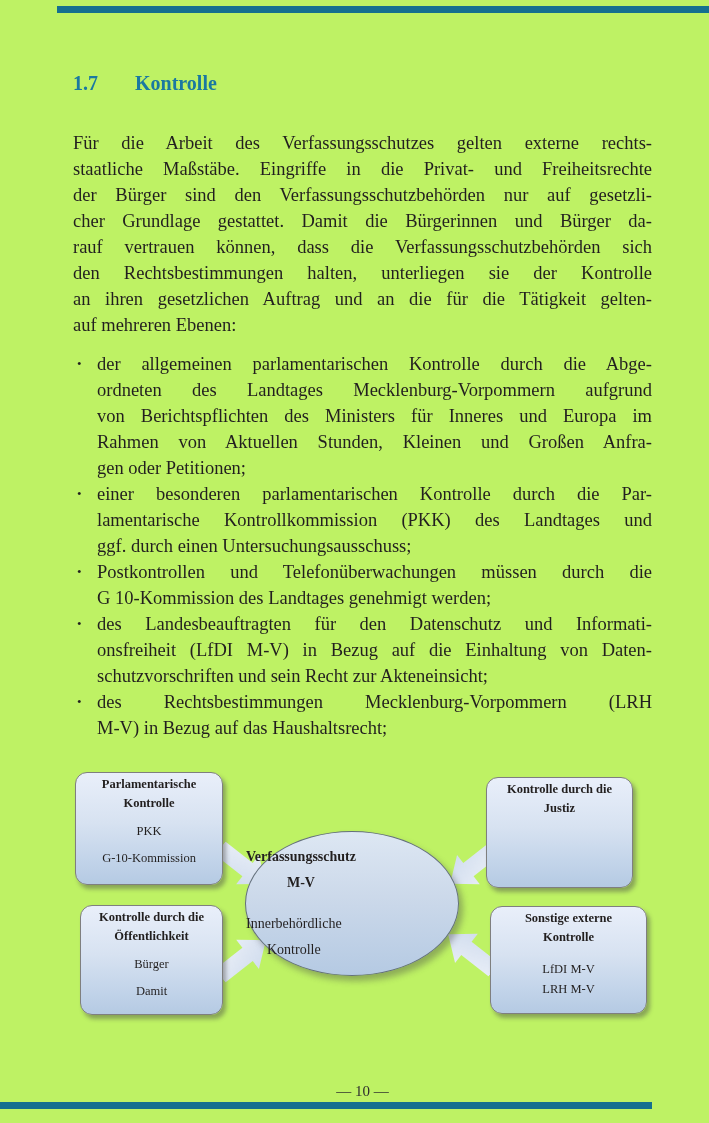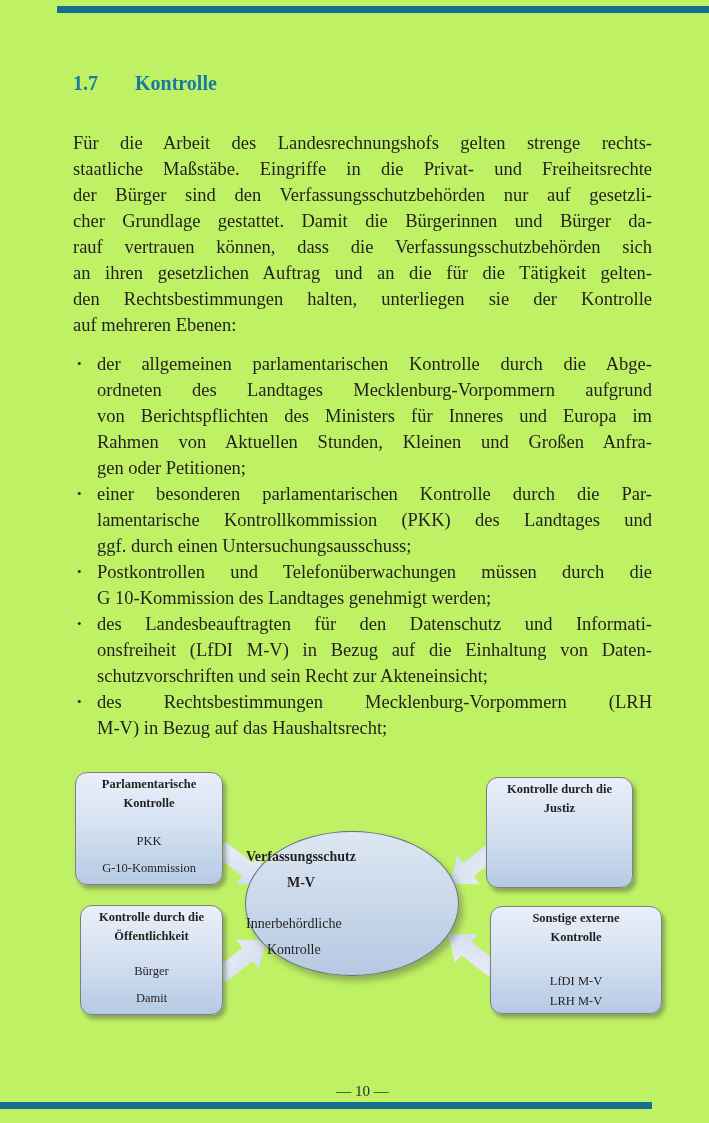--- a/index.html
+++ b/index.html
@@ -23,21 +23,21 @@
   .bullet-marker { position:absolute; left:4px; top:0; line-height:26px; font-size:13px; }
 
   .pagenum { position:absolute; left:16px; top:1083px; width:693px; text-align:center; font-size:15px; color:#2e2e2e; }
 
   .diagram { position:absolute; left:0; top:755px; width:709px; height:290px; }
   .dbox {
     position:absolute; z-index:2; box-sizing:border-box;
     border:1.5px solid var(--box-border,#7f7f7f); border-radius:12px;
     background:linear-gradient(180deg, var(--fill-light,#e9effa) 0%, #d7e2f1 45%, #c1d3e9 80%, var(--fill-dark,#b5cae3) 100%);
     box-shadow:3px 4px 4px rgba(70,70,70,0.45);
-    display:flex; flex-direction:column; align-items:center; justify-content:space-between;
+    display:flex; flex-direction:column; align-items:center; justify-content:flex-start;
     text-align:center; font-size:12.5px; padding:2px;
   }
   .dline { line-height:19px; white-space:nowrap; }
   .dbold { font-weight:bold; }
   .dreg  { margin-top:5px; }
   .dreg .dline { line-height:27px; }
   .dreg.tight { margin-top:12px; }
   .dreg.tight .dline { line-height:20px; }
   .dreg:empty { display:none; }
 
@@ -70,27 +70,27 @@
 <div class="page">
 
   <div class="rule-top"></div>
   <div class="rule-bottom"></div>
 
   <div class="heading">
     <span class="hnum">1.7</span><span>Kontrolle</span>
   </div>
 
   <div class="intro">
-      <div class="jline">Für die Arbeit des Landesrechnungshofs gelten strenge rechts-</div>
+      <div class="jline">Für die Arbeit des Verfassungsschutzes gelten externe rechts-</div>
       <div class="jline">staatliche Maßstäbe. Eingriffe in die Privat- und Freiheitsrechte</div>
       <div class="jline">der Bürger sind den Verfassungsschutzbehörden nur auf gesetzli-</div>
       <div class="jline">cher Grundlage gestattet. Damit die Bürgerinnen und Bürger da-</div>
       <div class="jline">rauf vertrauen können, dass die Verfassungsschutzbehörden sich</div>
+      <div class="jline">den Rechtsbestimmungen halten, unterliegen sie der Kontrolle</div>
       <div class="jline">an ihren gesetzlichen Auftrag und an die für die Tätigkeit gelten-</div>
-      <div class="jline">den Rechtsbestimmungen halten, unterliegen sie der Kontrolle</div>
       <div class="jline last">auf mehreren Ebenen:</div>
     </div>
 
   <div class="bullets">
       <div class="bullet-row">
         <span class="bullet-marker">•</span>
         <div>
           <div class="jline">der allgemeinen parlamentarischen Kontrolle durch die Abge-</div>
           <div class="jline">ordneten des Landtages Mecklenburg-Vorpommern aufgrund</div>
           <div class="jline">von Berichtspflichten des Ministers für Inneres und Europa im</div>
@@ -160,21 +160,21 @@
       <div class="dbold">
           <div class="dline">Kontrolle durch die</div>
           <div class="dline last">Öffentlichkeit</div>
         </div>
       <div class="dreg">
           <div class="dline">Bürger</div>
           <div class="dline last">Damit</div>
         </div>
     </div>
 
-    <div class="dbox" style="left:490px; top:151px; width:172px; height:108px;">
+    <div class="dbox" style="left:490px; top:151px; width:157px; height:108px;">
       <div class="dbold">
           <div class="dline">Sonstige externe</div>
           <div class="dline last">Kontrolle</div>
         </div>
       <div class="dreg tight">
           <div class="dline">LfDI M-V</div>
           <div class="dline last">LRH M-V</div>
         </div>
     </div>
 

